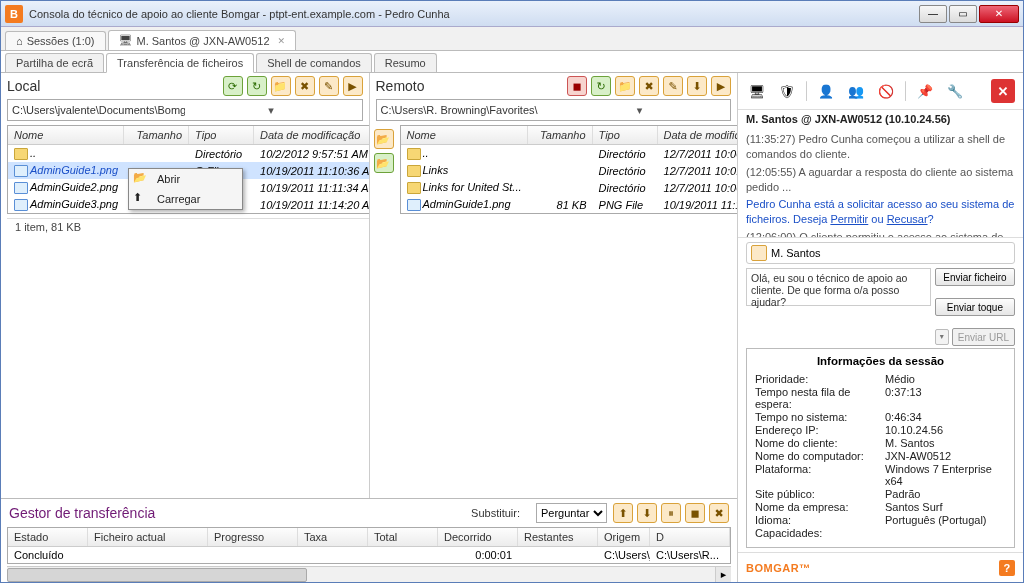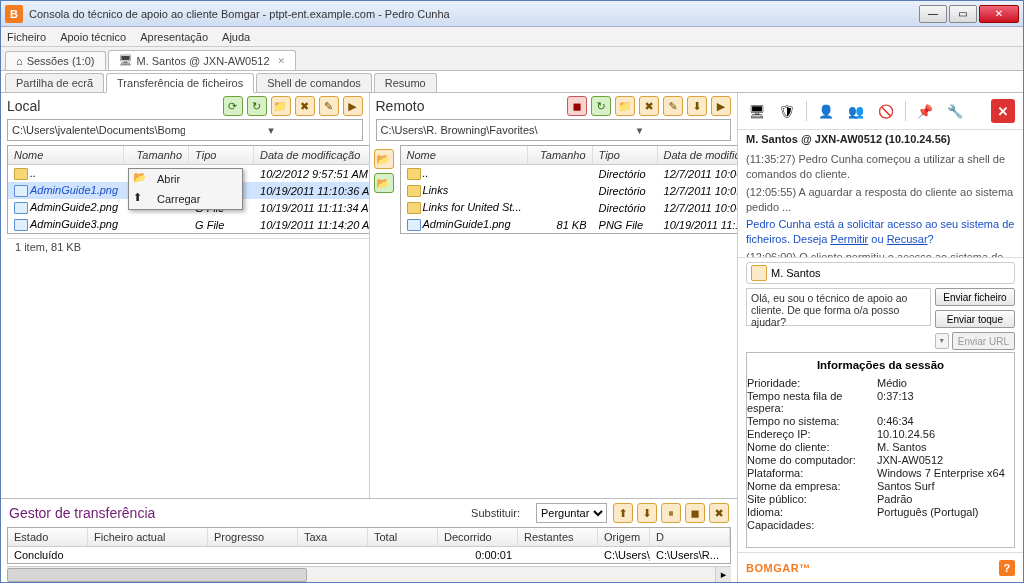--- a/index.html
+++ b/index.html
@@ -90,29 +90,29 @@
   .ri.sep { width: 1px; background: #ccc; height: 20px; }
   .ri.close { width: 24px; height: 24px; background: #d33; color: #fff; font-weight: bold; border-radius: 3px; }
   .session-name { padding: 3px 8px; color: #222; font-weight: 600; }
   .log { padding: 4px 8px; color: #555; font-size: 10.5px; line-height: 1.35; border-bottom: 1px solid #ddd; height: 110px; overflow: hidden; }
   .log .l { margin-bottom: 3px; }
   .log a { color: #1a4fc7; text-decoration: underline; }
   .chat-to { display: flex; align-items: center; margin: 4px 8px; border: 1px solid #ccc; border-radius: 3px; padding: 2px 4px; }
   .chat-to .avatar { width: 16px; height: 16px; background: #fce9c8; border: 1px solid #d9a23a; border-radius: 2px; margin-right: 4px; }
   .chat-area { display: flex; gap: 4px; padding: 0 8px 2px 8px; }
   .chat-area .msg { flex: 1; border: 1px solid #ccc; padding: 3px 4px; color: #333; height: 38px; font-size: 10.5px; }
-  .chat-btns { display: flex; flex-direction: column; gap: 4px; }
+  .chat-btns { display: flex; flex-direction: column; gap: 12px; }
   .chat-btns button { height: 18px; font-size: 10px; border: 1px solid #9a9a9a; background: linear-gradient(#fdfdfd,#e6e6e6); border-radius: 2px; padding: 0 5px; white-space: nowrap; }
   .chat-btns .url-row { display: flex; align-items: center; gap: 3px; }
   .chat-btns .url-row .dd-small { width: 14px; height: 16px; border: 1px solid #bbb; background: #f3f3f3; border-radius: 2px; font-size: 8px; text-align: center; line-height: 14px; color: #777; }
   .chat-btns button:disabled { color: #9a9a9a; background: #f1f1f1; }
 
   .info-tab { margin: 4px 8px 0 8px; }
   .info-tab .tabhead { display: inline-block; padding: 3px 10px; border: 1px solid #bbb; border-bottom: none; border-radius: 3px 3px 0 0; background: #fff; }
-  .info-box { border: 1px solid #bbb; margin: 0 8px 4px 8px; padding: 6px 0; flex: 1; overflow: auto; }
+  .info-box { border: 1px solid #bbb; margin: 0 8px 4px 8px; padding: 6px 8px; flex: 1; overflow: auto; }
   .info-box h4 { text-align: center; font-weight: bold; font-size: 11.5px; margin-bottom: 6px; }
   .kv { display: flex; margin-bottom: 1px; }
   .kv .k { width: 130px; color: #222; }
   .kv .v { flex: 1; color: #222; }
 
   .brand { height: 30px; border-top: 1px solid #ddd; display: flex; align-items: center; padding: 0 8px; color: #f47b20; font-weight: bold; font-size: 13px; letter-spacing: .5px; }
   .brand .help { margin-left: auto; width: 16px; height: 16px; background: #f47b20; color: #fff; text-align: center; line-height: 16px; border-radius: 2px; font-size: 11px; font-weight: bold; }
 </style>
 </head>
 <body>
@@ -122,26 +122,20 @@
   <div class="titlebar">
     <div class="logo">B</div>
     <div class="title">Consola do técnico de apoio ao cliente Bomgar - ptpt-ent.example.com - Pedro Cunha</div>
     <div class="win-btns">
       <div class="win-btn">—</div>
       <div class="win-btn">▭</div>
       <div class="win-btn close">✕</div>
     </div>
   </div>
 
-  <div class="menubar">
-    <span>Ficheiro</span>
-    <span>Apoio técnico</span>
-    <span>Apresentação</span>
-    <span>Ajuda</span>
-  </div>
 
   <div class="tabbar1">
     <div class="tab1">
       <span>⌂</span>
       <span>Sessões (1:0)</span>
     </div>
     <div class="tab1 active">
       <span>🖥</span>
       <span>M. Santos @ JXN-AW0512</span>
       <span class="x-small">✕</span>
@@ -391,26 +385,26 @@
             </div>
             <div class="kv">
               <div class="k">Nome do computador:</div>
               <div class="v">JXN-AW0512</div>
             </div>
             <div class="kv">
               <div class="k">Plataforma:</div>
               <div class="v">Windows 7 Enterprise x64</div>
             </div>
             <div class="kv">
+              <div class="k">Site público:</div>
+              <div class="v">Padrão</div>
+            </div>
+            <div class="kv">
               <div class="k">Nome da empresa:</div>
               <div class="v">Santos Surf</div>
-            </div>
-            <div class="kv">
-              <div class="k">Site público:</div>
-              <div class="v">Padrão</div>
             </div>
             <div class="kv">
               <div class="k">Idioma:</div>
               <div class="v">Português (Portugal)</div>
             </div>
             <div class="kv">
               <div class="k">Capacidades:</div>
               <div class="v"></div>
             </div>
           </div>

